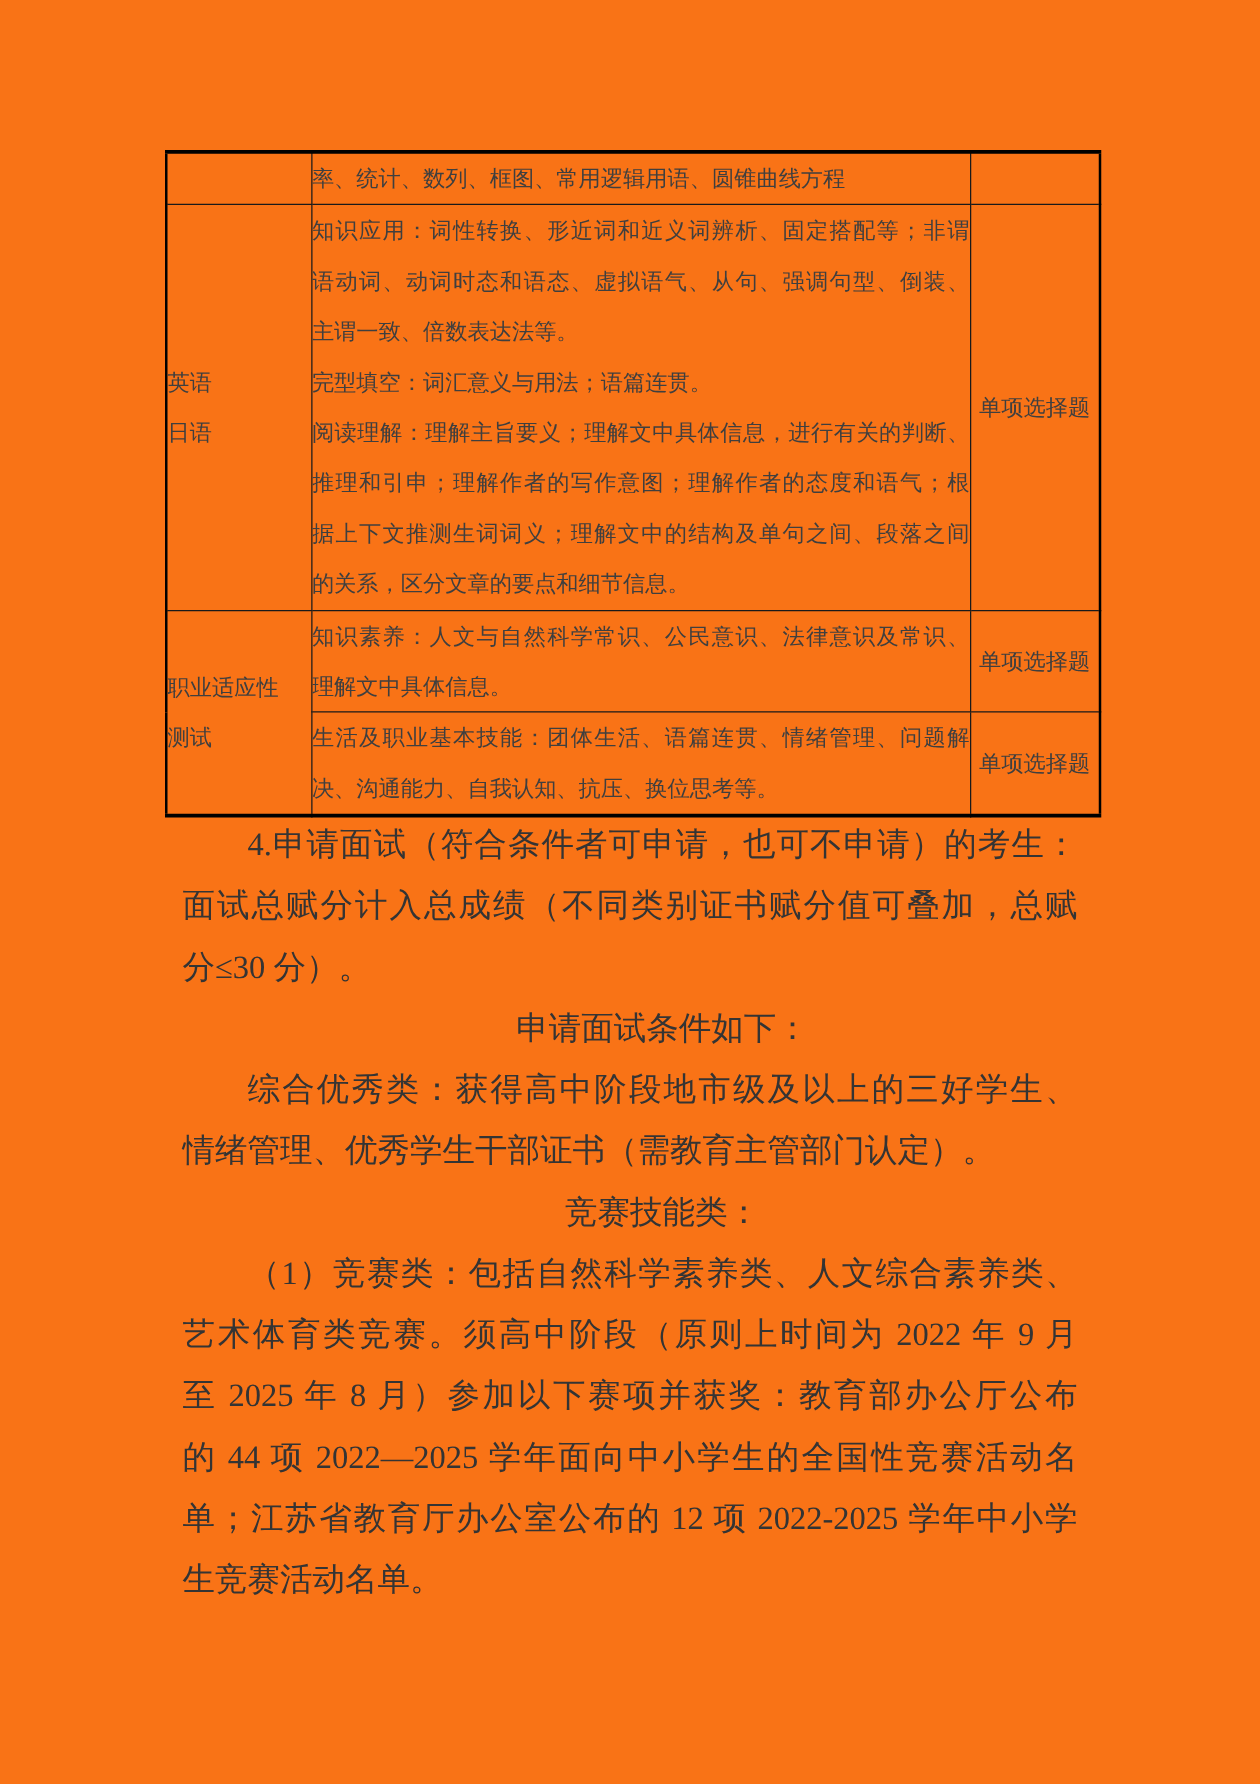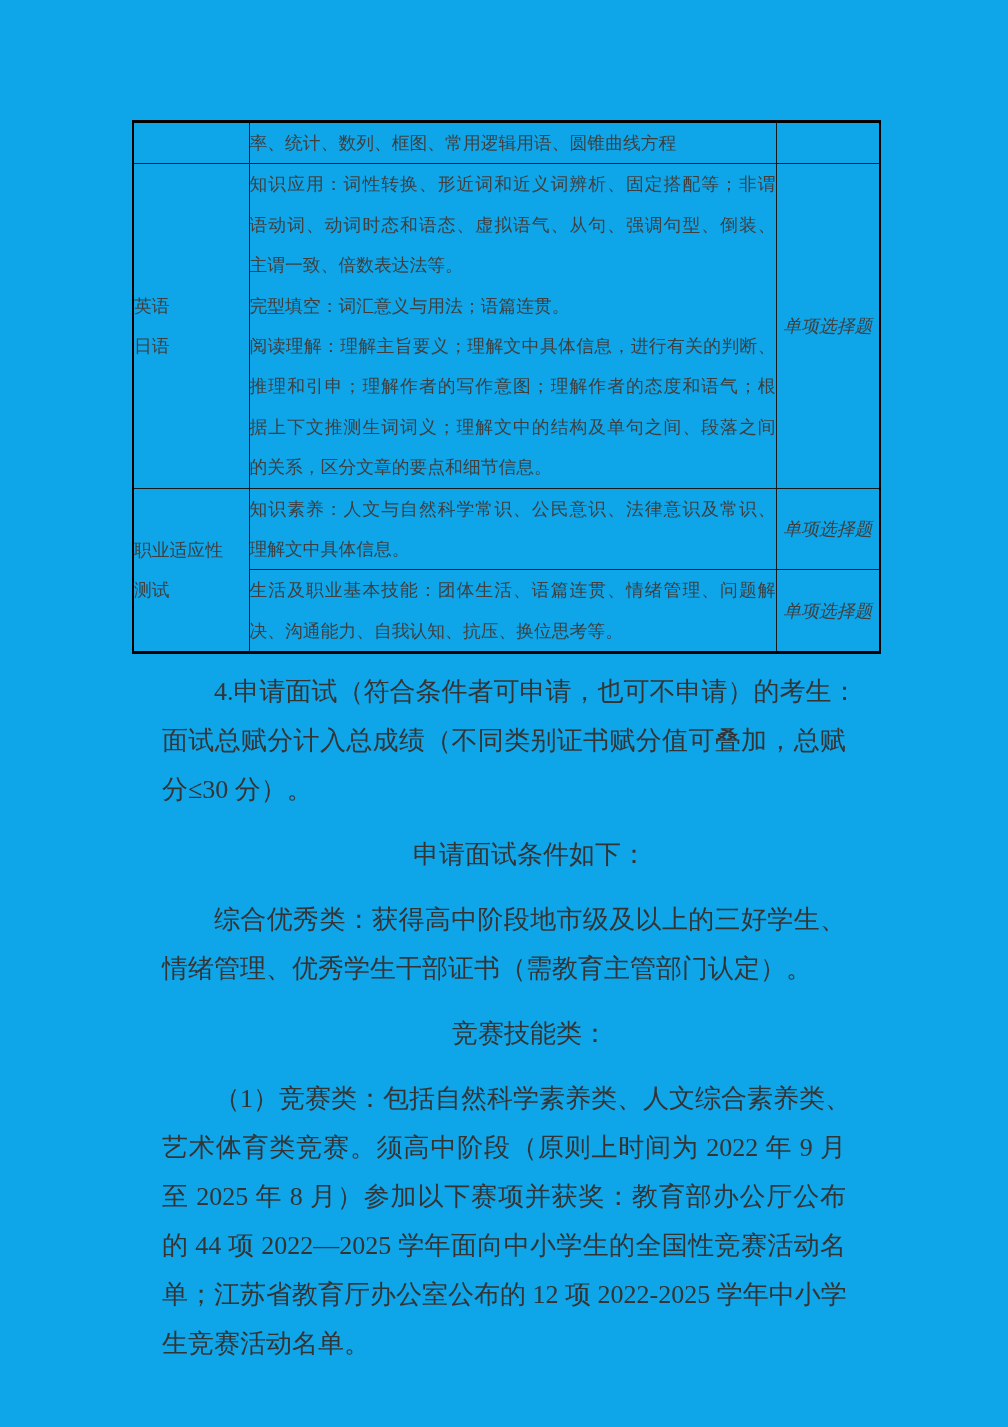--- a/index.html
+++ b/index.html
@@ -1,21 +1,21 @@
 <!DOCTYPE html>
 <html lang="zh"><head>
 <meta charset="utf-8">
 <title>Document</title>
 <style>
   html,body { margin:0; padding:0; background:#e9e9e9; }
   .page {
     position:relative;
     width:1008px; height:1427px;
     margin:0 auto;
-    background:#0ea5e9;
+    background:#f97316;
     font-family:"Liberation Serif","DejaVu Serif",serif;
     color:#363636;
     overflow:hidden;
   }
 
   
   table.doc-table {
     position:absolute; left:132px; top:120px;
     border-collapse:collapse; table-layout:fixed;
     border:2px solid #000;
@@ -24,30 +24,30 @@
   table.doc-table td {
     border:1px solid #1a1a1a;
     padding:0;
     vertical-align:middle;
     font-size:17.8px;
     color:#3f3f3f;
     overflow:hidden;
   }
   td.cell-subject { text-align:left; }
   td.cell-content { padding:0 3px 0 5px; }
-  td.cell-format  { text-align:center;font-style:italic; }
+  td.cell-format  { text-align:center; }
   .tline { line-height:40.4px; white-space:nowrap; }
   .jl { text-align:justify; text-align-last:justify; }
 
   
   .bodytext {
     position:absolute; left:146px; top:651px; width:716px;
     font-size:26px; color:#343434;
   }
-  .para { margin:16px; }
+  .para { margin:0; }
   .para .tline { line-height:49px; }
   .para .ind { padding-left:52px;text-align:center; }
 </style>
 </head>
 <body>
 
 <div class="page">
 
   <table class="doc-table">
     <colgroup>

